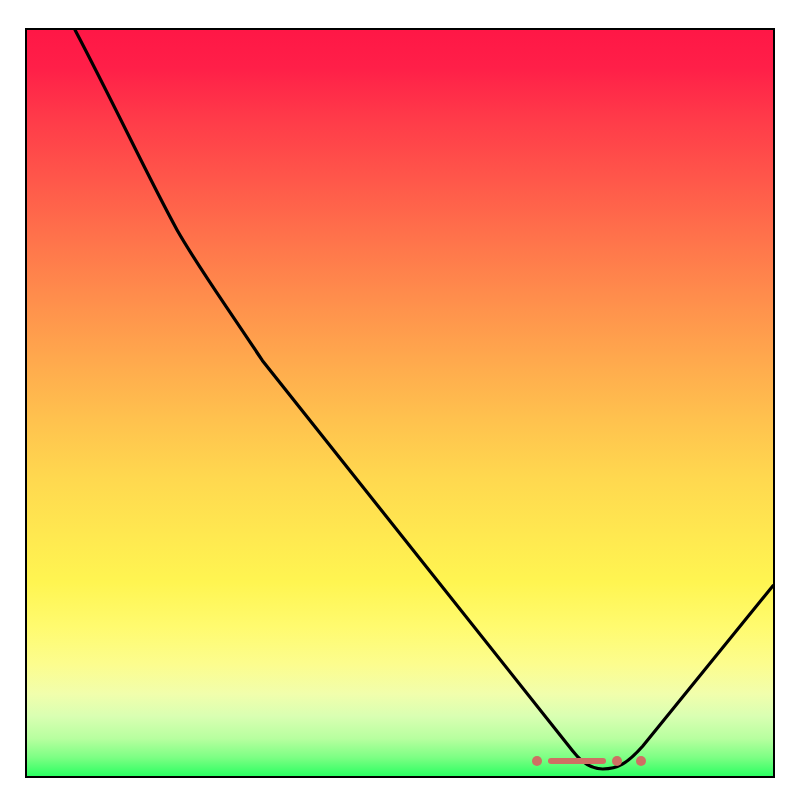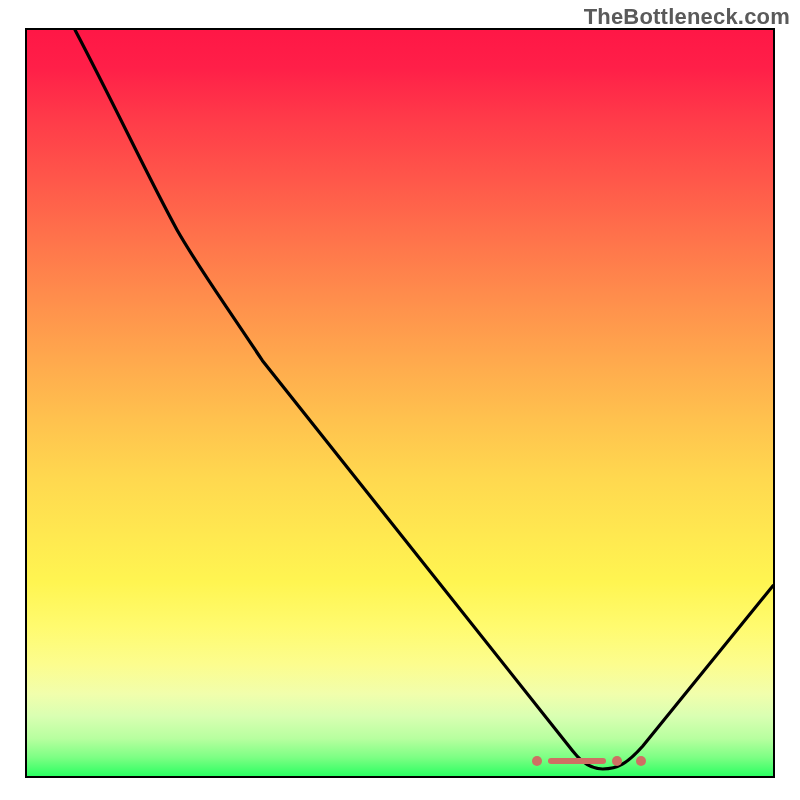--- a/index.html
+++ b/index.html
@@ -81,21 +81,20 @@
   .marker-bar {
     height: 6px;
     border-radius: 3px;
     background: #cf6f63;
   }
 </style>
 </head>
 <body>
 <div class="container">
 
-  <div class="watermark">TheBottleneck.com</div>
 
   <div class="plot-area">
     <div class="gradient"></div>
 
     <svg class="curve" viewBox="0 0 745 745" preserveAspectRatio="none">
 
       <path d="M 48 0
                C 90 80, 120 145, 150 200
                C 170 235, 185 255, 235 330
                L 545 720

